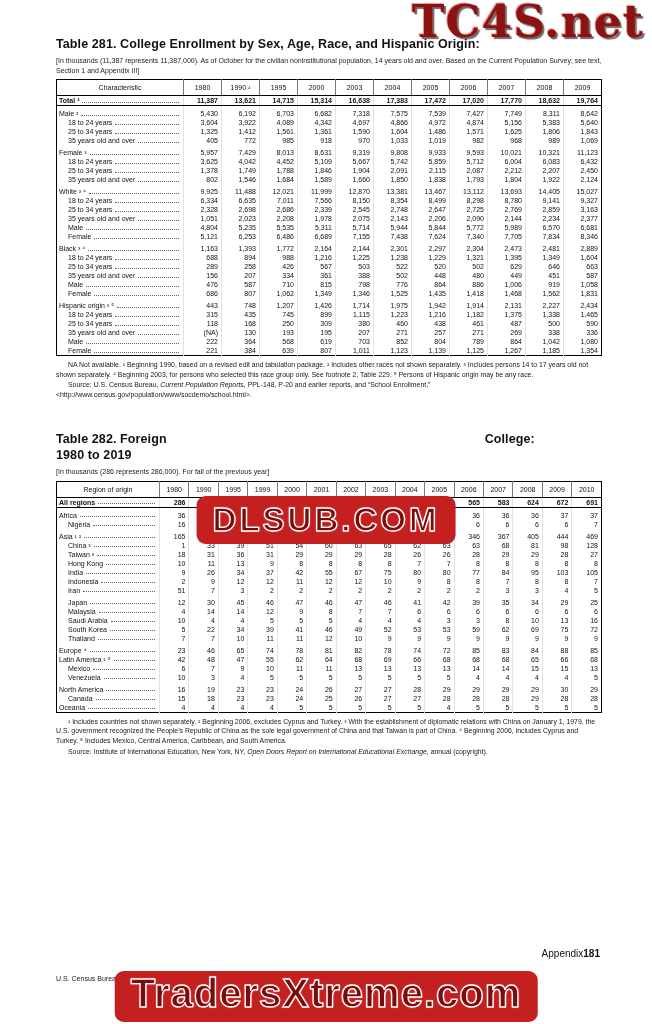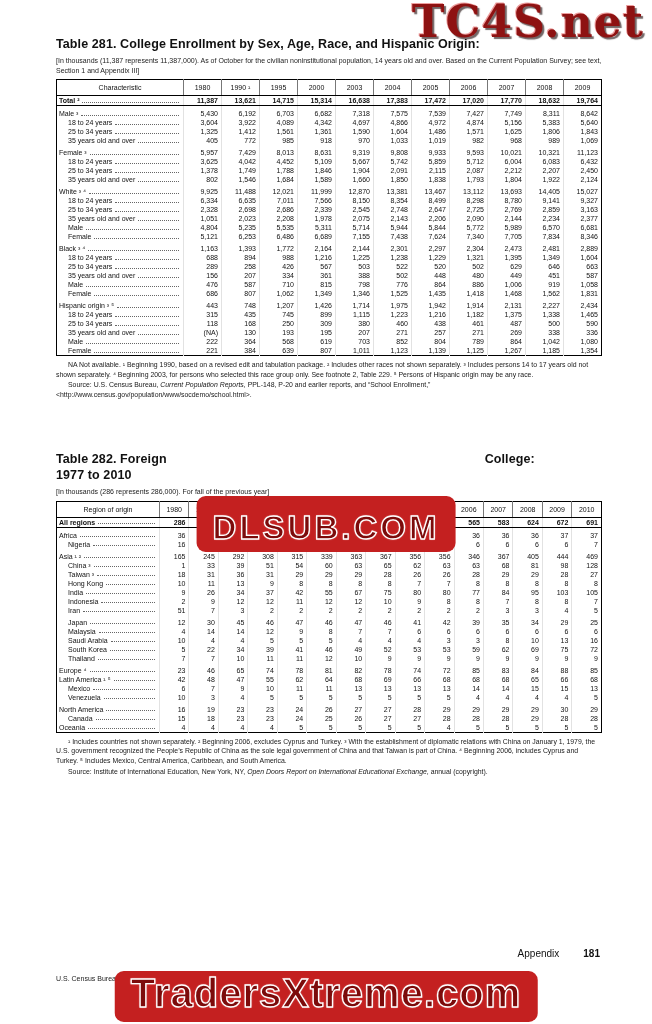--- a/index.html
+++ b/index.html
@@ -25,37 +25,37 @@
   tr.gap td{padding-top:4px;}
   .wrap{display:flex;align-items:flex-end;}
   .i1 .wrap{padding-left:9px;}
   .leader{flex:1;border-bottom:1px dotted #666;margin:0 2px 1.5px 3px;min-width:4px;}
   .t{white-space:nowrap;}
 
   .fn{font-size:6.9px;line-height:1.4;margin-top:4px;text-indent:12px;color:#181818;}
   .src{font-size:6.9px;line-height:1.4;margin-top:1px;text-indent:12px;color:#181818;}
   .src i{font-style:italic;}
 
-  .section-2{margin-top:51px;}
+  .section-2{margin-top:31px;}
   .title-gap{display:inline-block;width:318px;}
 
   
   .wm-top{position:absolute;top:-4px;right:8px;font-family:"DejaVu Serif",serif;
           font-size:44px;font-weight:900;color:#8e1212;letter-spacing:1px;
           text-shadow:2px 2px 1px rgba(20,0,0,.6), -1px -1px 0 rgba(220,60,60,.5);}
   .wm-banner{position:absolute;background:#c42020;border-radius:9px;
              font-weight:bold;color:#7d0b0b;-webkit-text-stroke:1.3px #ffffff;
              text-shadow:0 0 2px #fff;white-space:nowrap;}
   .wm-mid{top:496px;left:50%;transform:translateX(-50%);
-          font-size:33px;letter-spacing:3px;padding:13px 16px 5px;}
+          font-size:33px;letter-spacing:3px;padding:5px 16px 5px;}
   .wm-bottom{bottom:2px;left:50%;transform:translateX(-50%);
              font-size:40px;letter-spacing:1px;padding:0 16px 6px;border-radius:9px;}
 
   .edu-footer{position:absolute;right:52px;top:948px;font-size:10px;}
-  .edu-footer .pg{font-weight:bold;margin-left:24px;text-align:center;}
+  .edu-footer .pg{font-weight:bold;margin-left:0;text-align:center;}
   .page-footer{position:absolute;left:56px;top:975px;font-size:7px;color:#222;}
 </style>
 </head>
 <body>
 
 <div class="page">
 
   <div class="content">
 
     <div class="tbl-title">
@@ -596,21 +596,21 @@
           </tr>
         </tbody>
     </table>
 
     <div class="fn">NA Not available. ¹ Beginning 1990, based on a revised edit and tabulation package. ² Includes other races not shown separately. ³ Includes persons 14 to 17 years old not shown separately. ⁴ Beginning 2003, for persons who selected this race group only. See footnote 2, Table 229. ⁵ Persons of Hispanic origin may be any race.</div>
     <div class="src"><span>Source: U.S. Census Bureau, </span><i>Current Population Reports,</i><span> PPL-148, P-20 and earlier reports, and “School Enrollment,” &lt;http://www.census.gov/population/www/socdemo/school.html&gt;.</span></div>
 
     <div class="section-2">
       <div class="tbl-title">
         <div><span>Table 282. Foreign</span><span class="title-gap"></span><span>College:</span></div>
-        <div>1977 to 2010</div>
+        <div>1980 to 2019</div>
       </div>
       <div class="tbl-note">[In thousands (286 represents 286,000). For fall of the previous year]</div>
 
       <table id="t282">
         <thead>
           <tr>
               <th>Region of origin</th>
               <th>1980</th>
               <th>1990</th>
               <th>1995</th>

